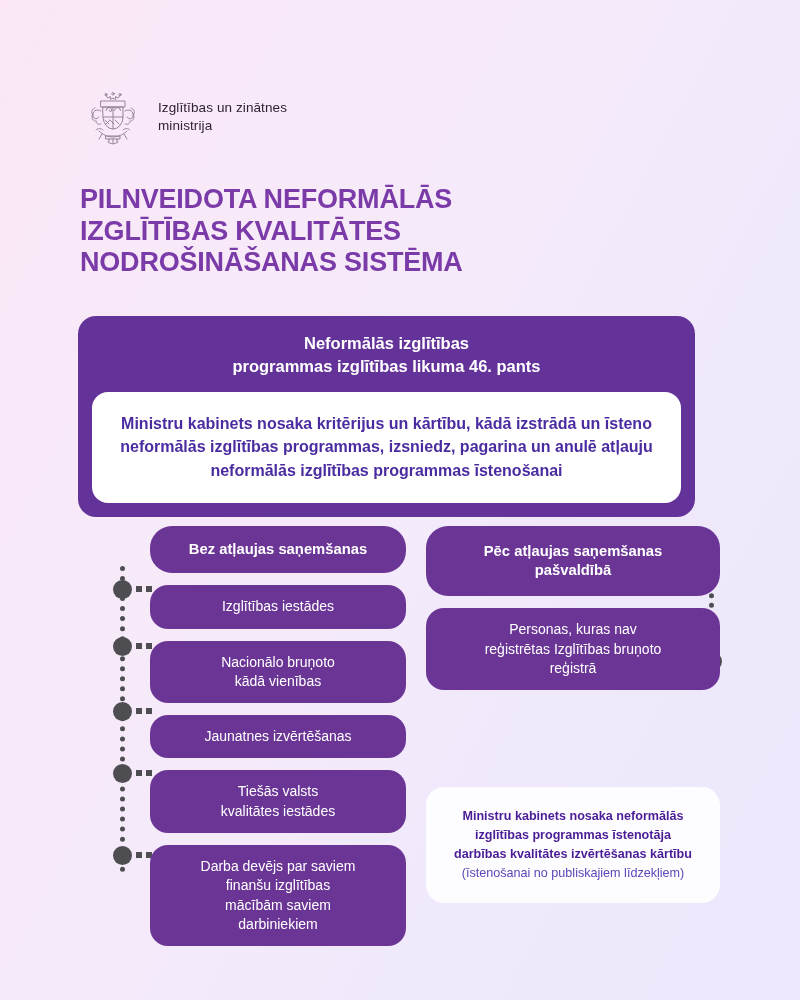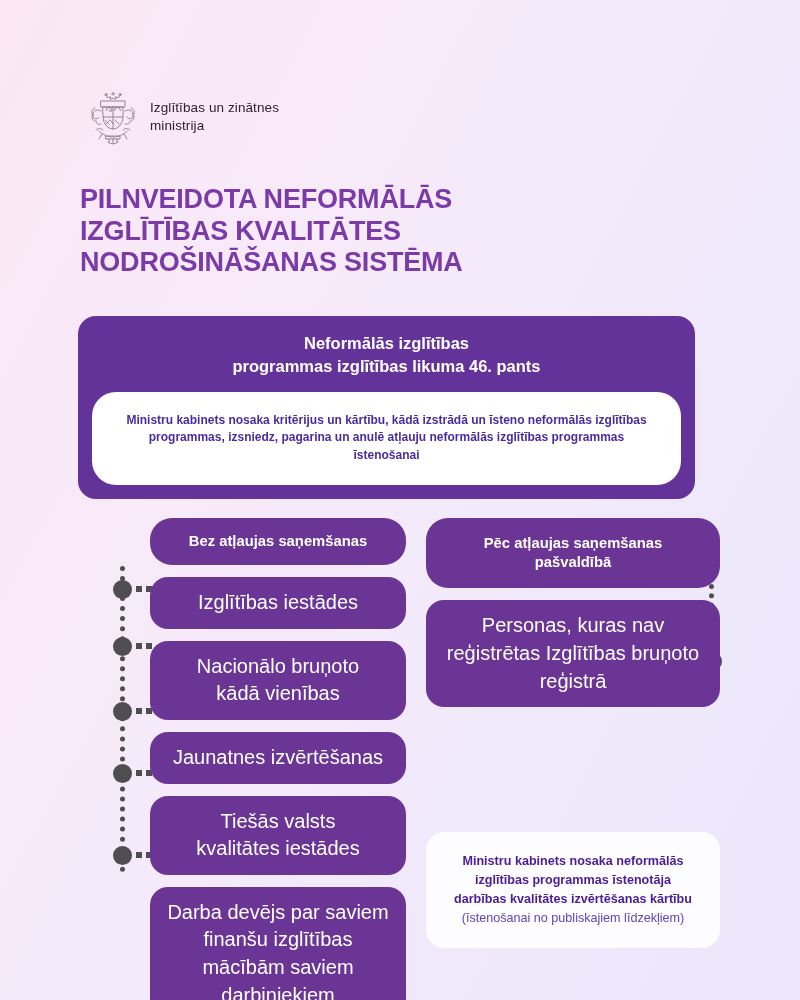--- a/index.html
+++ b/index.html
@@ -29,21 +29,21 @@
     overflow: hidden;
   }
 
   
   .brand {
     position: absolute;
     left: 82px;
     top: 86px;
     display: flex;
     align-items: center;
-    gap: 6px;
+    gap: 14px;
   }
   .crest {
     width: 62px;
     height: 62px;
     flex: 0 0 62px;
     opacity: 0.62;
   }
   .crest svg { display: block; width: 62px; height: 62px; }
   .brand-text {
     font-size: 13.5px;
@@ -83,23 +83,23 @@
     color: #ffffff;
     font-size: 16.5px;
     font-weight: 700;
     line-height: 1.38;
     text-align: center;
     white-space: pre-line;
     padding: 0 10px 14px;
   }
   .law-banner-body {
     background: #ffffff;
-    border-radius: 24px;
+    border-radius: 16px;
     color: #4b2ca0;
-    font-size: 12px;
+    font-size: 16px;
     line-height: 1.48;
     font-weight: 600;
     text-align: center;
     padding: 20px 26px;
     white-space: pre-line;
   }
 
   
   .section-heading {
     position: absolute;
@@ -130,29 +130,30 @@
     background: #6b3596;
     border-radius: 22px;
     color: #ffffff;
     font-size: 14.8px;
     font-weight: 700;
     line-height: 1.3;
     text-align: center;
     padding: 14px 16px;
     box-sizing: border-box;
     white-space: pre-line;
+    margin-top: 8px;
   }
   .col-right .col-header { padding: 16px 26px; }
 
   .card {
     position: relative;
     background: #6b3596;
     border-radius: 18px;
     color: #ffffff;
-    font-size: 20px;
+    font-size: 14px;
     line-height: 1.38;
     font-weight: 400;
     text-align: center;
     padding: 12px 16px;
     margin-top: 12px;
     box-sizing: border-box;
     white-space: pre-line;
   }
 
   
@@ -183,21 +184,21 @@
     position: absolute;
     width: 6px;
     height: 6px;
     background: #4e4e52;
   }
 
   
   .footnote {
     position: absolute;
     left: 426px;
-    top: 832px;
+    top: 787px;
     width: 294px;
     background: #fdfcff;
     border-radius: 18px;
     padding: 20px 22px;
     box-sizing: border-box;
     text-align: center;
     font-size: 12.6px;
     line-height: 1.5;
     color: #4a1d96;
   }

